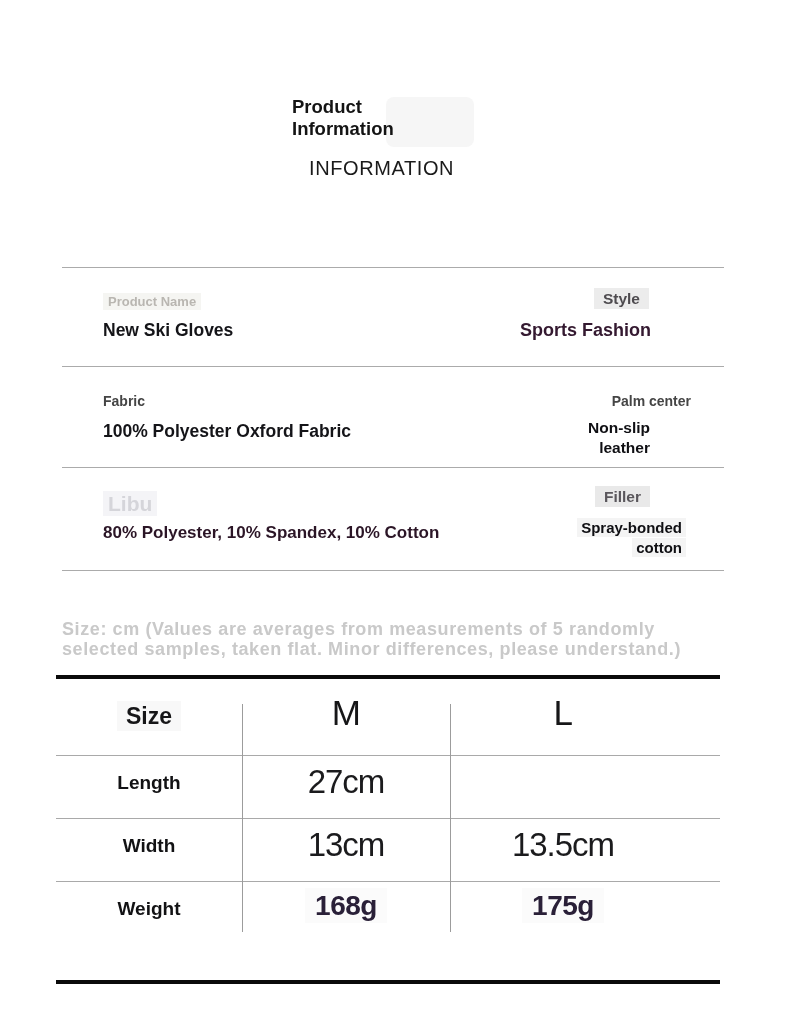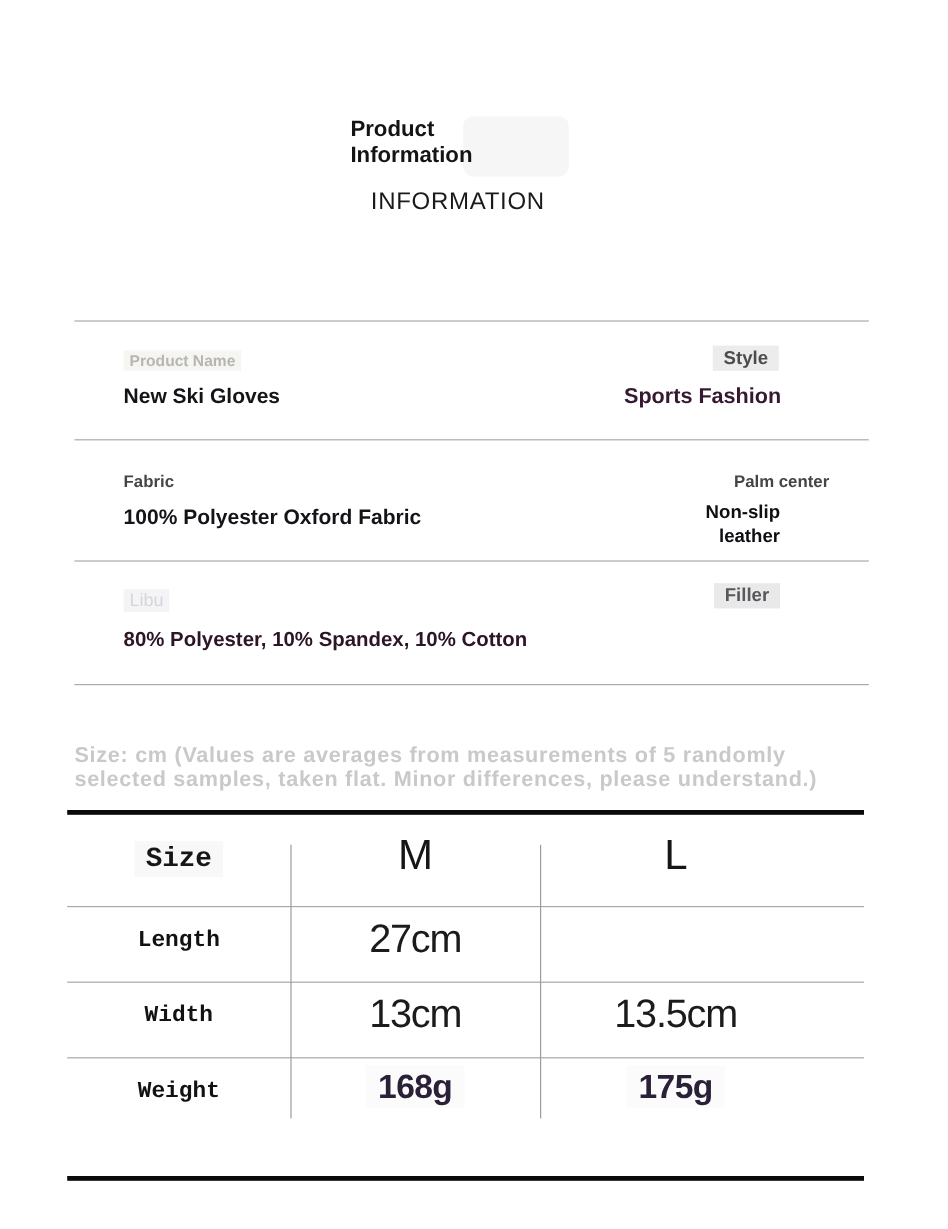--- a/index.html
+++ b/index.html
@@ -31,21 +31,21 @@
   .lbl-muted{
     font-size:13px;font-weight:700;color:#b9b6b1;
     background:#f5f5f2;padding:1px 5px;
   }
   .lbl-dark{font-size:14px;font-weight:700;color:#454545;}
   .lbl-box{
     font-size:15.5px;font-weight:700;color:#4e4b4f;
     background:#ececec;padding:2px 9px;
   }
   .lbl-faint{
-    font-size:15px;font-weight:400;color:#d5d5da;
+    font-size:21px;font-weight:700;color:#d5d5da;
     background:#f4f4f7;padding:1px 5px;
   }
   .val{font-size:17.5px;font-weight:700;color:#141418;}
   .val-plum{font-size:18px;font-weight:700;color:#341930;}
   .val-right{
     font-size:15.5px;font-weight:700;color:#0f0f13;
     line-height:19.5px;text-align:right;
   }
   .val-right .soft{background:#f4f4f4;padding:1px 4px;}
 
@@ -55,21 +55,21 @@
     font-size:18px;font-weight:700;letter-spacing:0.6px;
     line-height:19.5px;color:#c9c9c9;
   }
 
   
   .table-wrap{left:56px;top:675px;width:664px;height:309px;}
   .t-heavy{position:absolute;left:0;width:664px;height:4px;background:#0a0a0a;}
   .t-thin{position:absolute;left:0;width:664px;height:1px;background:#a9a9a9;}
   .t-vline{position:absolute;width:1px;background:#9c9c9c;top:29px;height:228px;}
   .t-cell{position:absolute;text-align:center;color:#161618;}
-  .c-size{left:0;width:186px;font-family:Liberation Mono, monospace;}
+  .c-size{left:0;width:186px;}
   .c-m{left:186px;width:208px;}
   .c-l{left:394px;width:226px;}
   .th-size{font-size:23px;font-weight:700;}
   .th-size .soft{background:#f8f8f8;padding:2px 9px;}
   .th-ml{font-size:35px;font-weight:500;letter-spacing:-0.5px;}
   .row-label{font-size:19px;font-weight:700;color:#121214;}
   .cm-val{font-size:33px;font-weight:400;letter-spacing:-1px;color:#1b1b1d;}
   .g-val{font-size:28px;font-weight:700;letter-spacing:-0.5px;color:#2a2038;}
   .g-val .soft{background:#fbfbfb;padding:2px 10px;}
 </style>
@@ -107,20 +107,24 @@
     <div>leather</div>
   </div>
 
   <div class="abs" style="left:103px;top:492px;">
     <span class="lbl-faint">Libu</span>
   </div>
   <div class="abs val" style="left:103px;top:523px;color:#2b1526;font-size:17px;">80% Polyester, 10% Spandex, 10% Cotton</div>
   <div class="abs" style="right:112px;top:488px;">
     <span class="lbl-box" style="color:#5a575c;background:#e9e9e9;">Filler</span>
   </div>
+  <div class="abs val-right" style="right:76px;top:518px;font-size:15px;">
+    <div><span class="soft">Spray-bonded</span></div>
+    <div><span class="soft">cotton</span></div>
+  </div>
 
   <div class="abs size-note">
     <div>Size: cm (Values are averages from measurements of 5 randomly</div>
     <div>selected samples, taken flat. Minor differences, please understand.)</div>
   </div>
 
   <div class="abs table-wrap">
     <div class="t-heavy" style="top:0;"></div>
     <div class="t-thin" style="top:80px;"></div>
     <div class="t-thin" style="top:143px;"></div>

